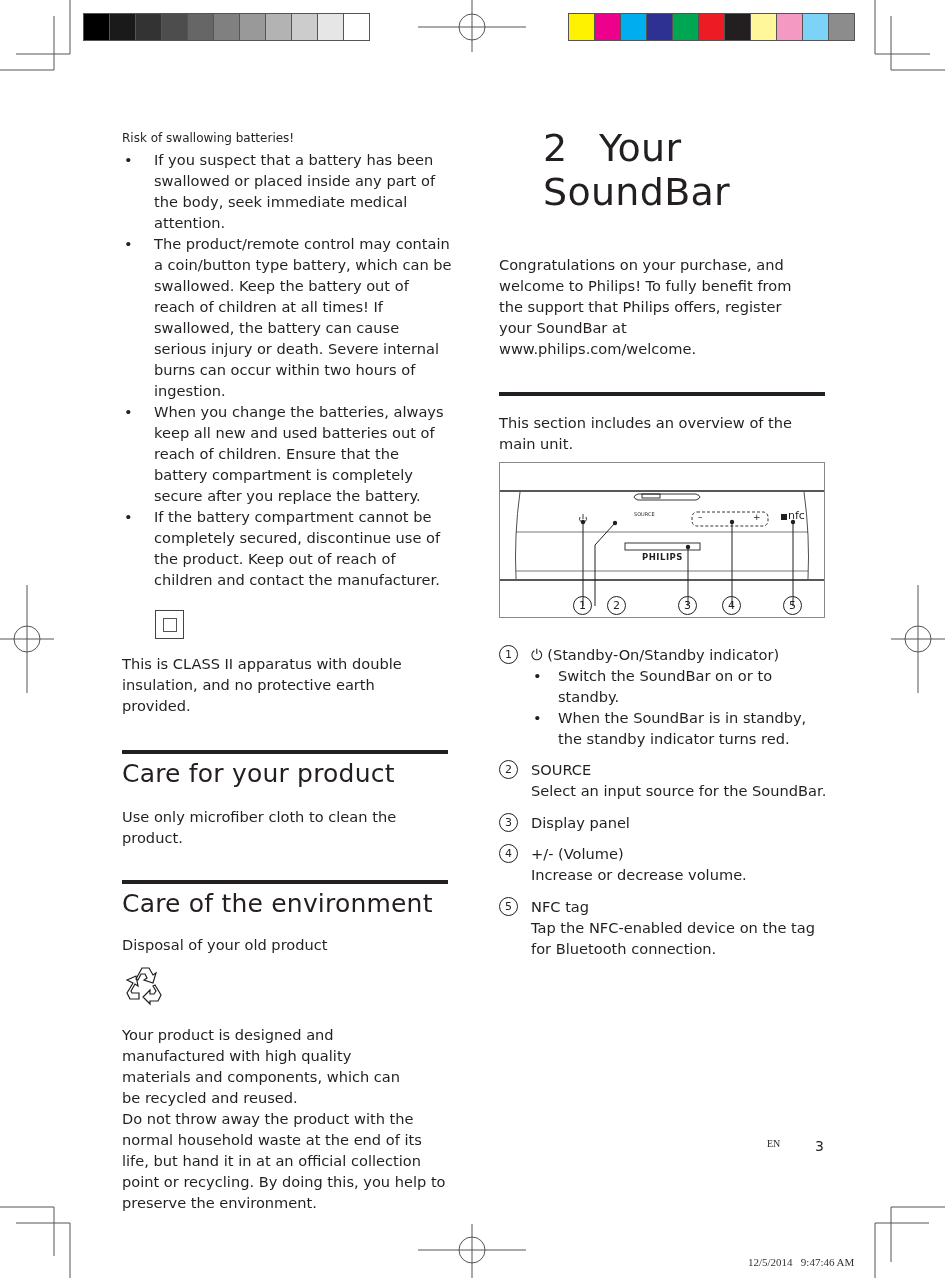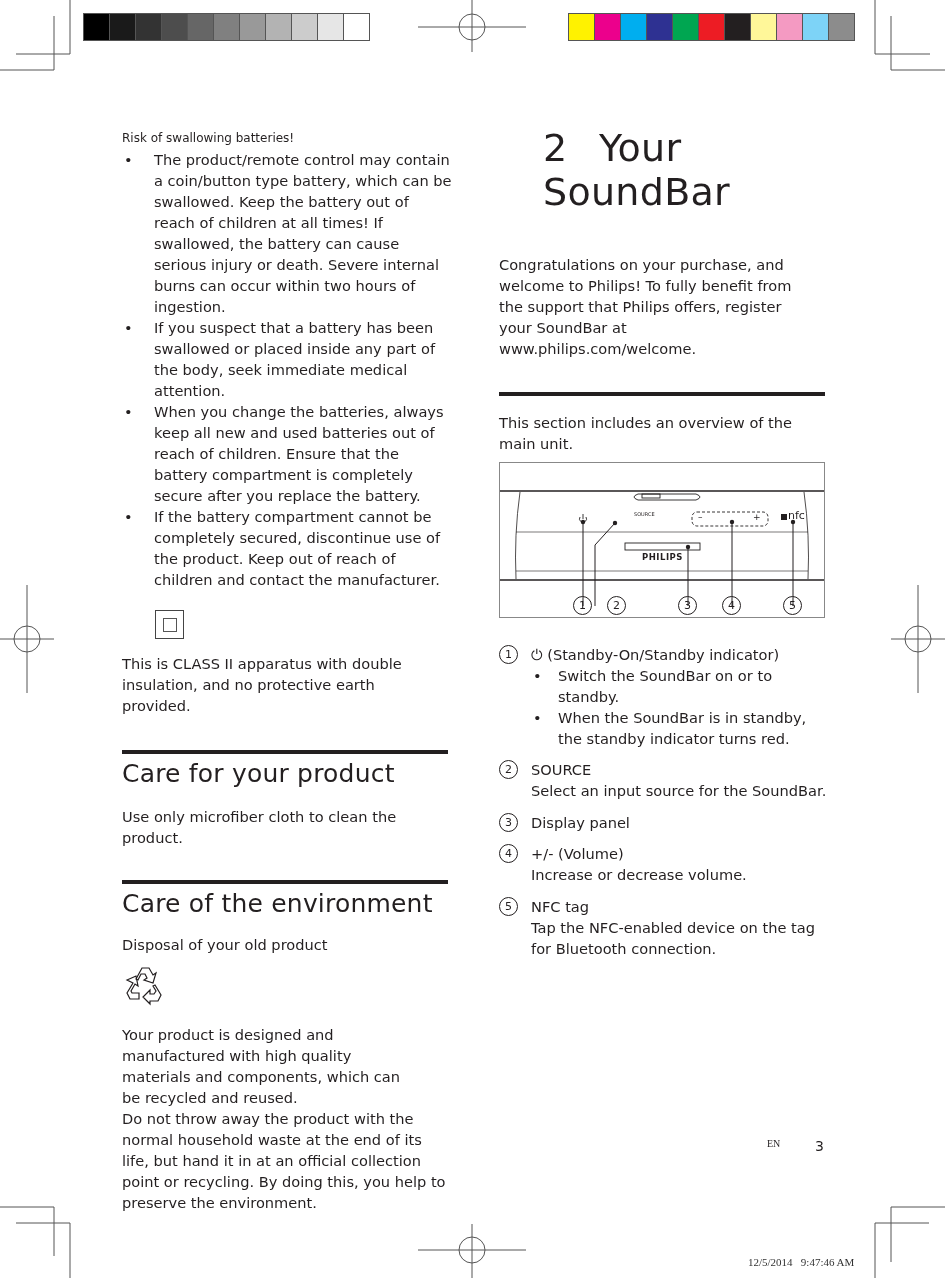--- a/index.html
+++ b/index.html
@@ -101,22 +101,22 @@
     <div class="swatch" style="background: rgb(35, 31, 32);"></div>
     <div class="swatch" style="background: rgb(255, 247, 153);"></div>
     <div class="swatch" style="background: rgb(244, 154, 194);"></div>
     <div class="swatch" style="background: rgb(125, 211, 247);"></div>
     <div class="swatch" style="background: rgb(140, 140, 140);"></div>
   </div>
 
 <div class="col col-left" style="top:128px;">
   <p class="bold-head">Risk of swallowing batteries!</p>
   <ul class="bul">
+    <li>If you suspect that a battery has been swallowed or placed inside any part of the body, seek immediate medical attention.</li>
     <li>The product/remote control may contain a coin/button type battery, which can be swallowed. Keep the battery out of reach of children at all times! If swallowed, the battery can cause serious injury or death. Severe internal burns can occur within two hours of ingestion.</li>
-    <li>If you suspect that a battery has been swallowed or placed inside any part of the body, seek immediate medical attention.</li>
     <li>When you change the batteries, always keep all new and used batteries out of reach of children. Ensure that the battery compartment is completely secure after you replace the battery.</li>
     <li>If the battery compartment cannot be completely secured, discontinue use of the product. Keep out of reach of children and contact the manufacturer.</li>
   </ul>
 
   <div style="margin:20px 0 0 33px; width:29px; height:29px; border:1.5px solid #444; box-sizing:border-box; position:relative;">
     <div style="position:absolute; left:7px; top:7px; width:12px; height:12px; border:1.5px solid #555;"></div>
   </div>
 
   <p style="margin-top:14px; width:310px;">This is CLASS II apparatus with double insulation, and no protective earth provided.</p>
 

